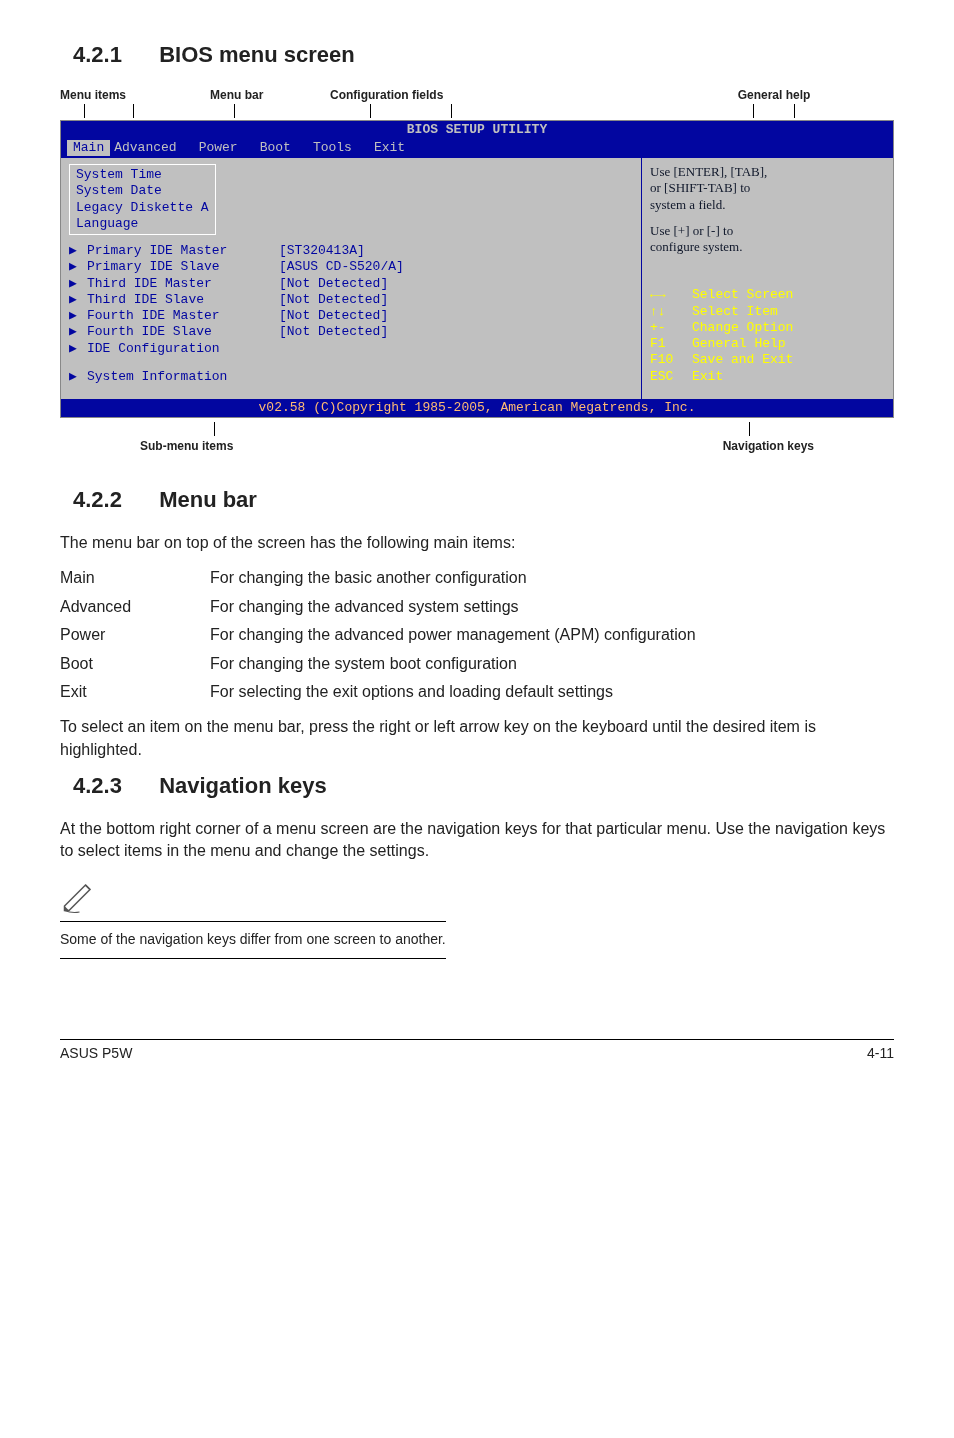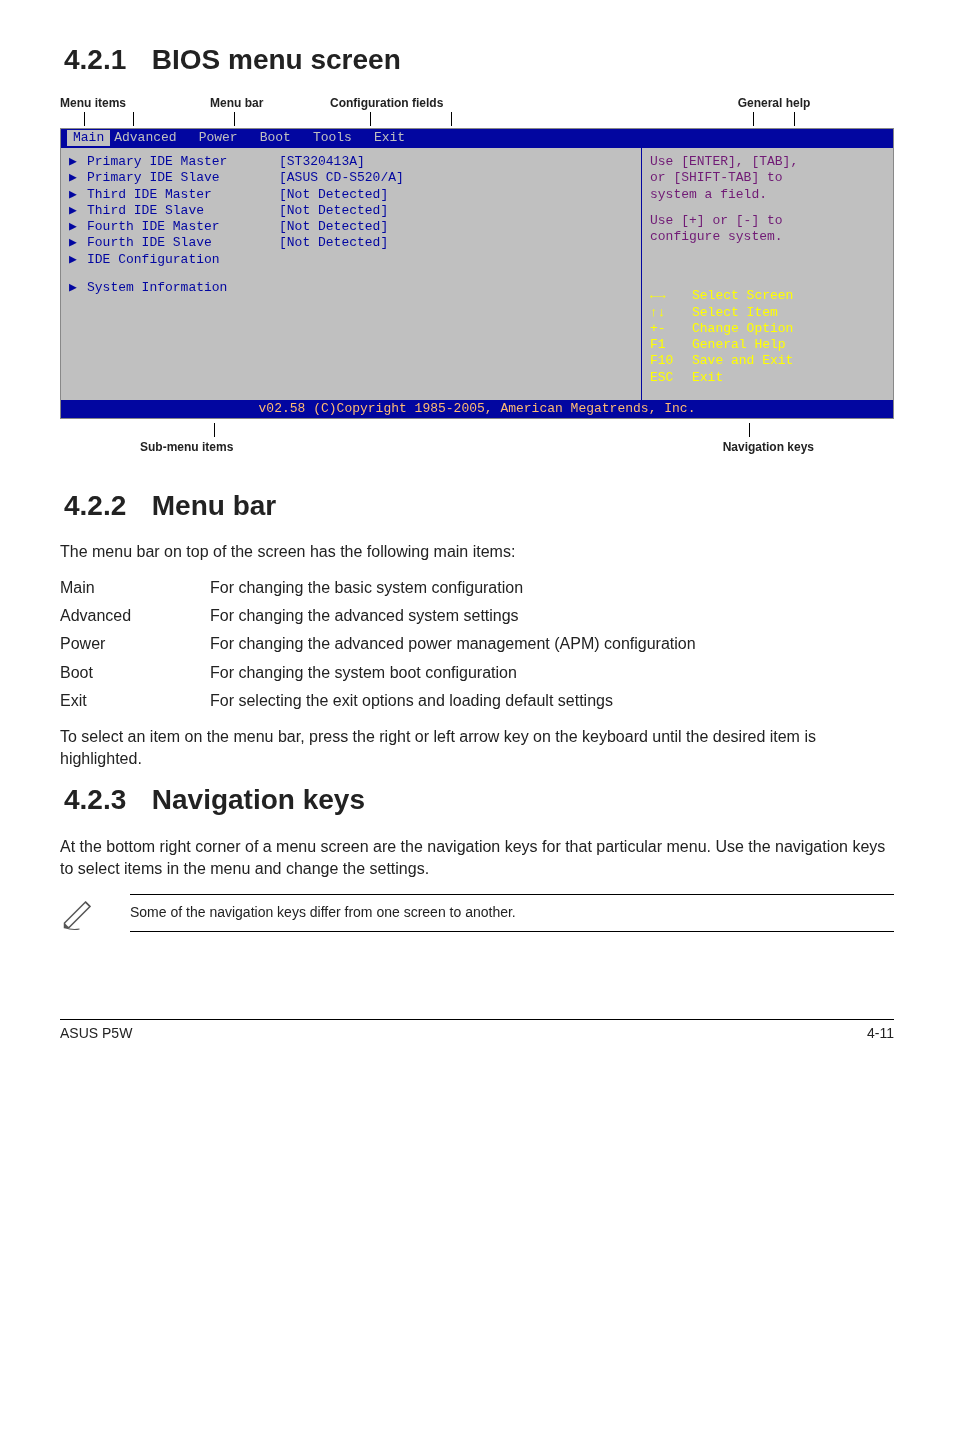--- a/index.html
+++ b/index.html
@@ -5,23 +5,23 @@
   body{
     margin:0;
     padding:40px 60px;
     font-family:Arial,Helvetica,sans-serif;
     color:#222;
     background:#fff;
     font-size:16px;
     line-height:1.4;
   }
   h2.section{
-    font-size:28px;
+    font-size:22px;
     font-weight:bold;
-    margin:0 0 16px 4px;
+    margin:0 0 16px 13px;
   }
   h2.section .num{
     display:inline-block;
     width:80px;
   }
   .labels-row{
     display:flex;
     font-size:12px;
     font-weight:bold;
     margin:10px 0 0 0;
@@ -79,21 +79,21 @@
     border:1px solid #fff;
     padding:2px 6px 2px 6px;
     display:inline-block;
     color:#0206a0;
     margin-bottom:8px;
   }
   .bios .menulist{color:#0206a0;margin-top:0;}
   .bios .menulist .row{display:flex;}
   .bios .menulist .arrow{width:18px;}
   .bios .menulist .lbl{width:192px;}
-  .bios .helptop{color:#701a75;margin-bottom:15px;}
+  .bios .helptop{color:#0f172a;margin-bottom:4px;font-family:Liberation Serif, serif;}
   .bios .nav{color:#f5f5f5;}
   .bios .nav .row{display:flex;}
   .bios .nav .k{width:42px;color:#ff0;}
   .bios .nav .yellow{color:#ff0;}
   .bios .footer{
     background:#0206a0;
     color:#fdba74;
     text-align:center;
     padding:1px 0;
   }
@@ -101,20 +101,21 @@
   .sublabels .a{width:50%;text-align:left;padding-left:80px;}
   .sublabels .b{width:50%;text-align:right;padding-right:80px;}
   .body-text{margin:6px 0 10px 0;}
   table.defs{border-collapse:collapse;margin:6px 0 10px 0;}
   table.defs td{vertical-align:top;padding:3px 0;}
   table.defs td.k{width:150px;}
   .notebox{
     display:flex;
     align-items:flex-start;
     margin:14px 0 40px 0;
+    flex-direction:column;
   }
   .notebox .iconcol{
     width:70px;
     padding-top:2px;
   }
   .notebox .txt{
     flex:1;
     border-top:1px solid #000;
     border-bottom:1px solid #000;
     padding:8px 0;
@@ -158,31 +159,40 @@
       <div class="tick2"></div>
       <div class="tick2"></div>
     </div>
   <div class="c4">
       <div class="tick2b"></div>
       <div class="tick2b"></div>
     </div>
 </div>
 
 <div class="bios">
+  <div class="titlebar">BIOS SETUP UTILITY</div>
   <div class="menubar">
     <span class="sel">Main</span>
     <span>Advanced</span>
     <span>Power</span>
     <span>Boot</span>
     <span>Tools</span>
     <span>Exit</span>
   </div>
   <div class="body">
     <div class="leftpane">
       <div style="display:flex;">
+        <div class="labelcol">
+          <div class="whitebox">
+            <div>System Time</div>
+            <div>System Date</div>
+            <div>Legacy Diskette A</div>
+            <div>Language</div>
+          </div>
+        </div>
       </div>
       <div class="menulist">
         <div class="row">
             <div class="arrow">▶</div>
             <div class="lbl">Primary IDE Master</div>
             <div>[ST320413A]</div>
           </div>
         <div class="row">
             <div class="arrow">▶</div>
             <div class="lbl">Primary IDE Slave</div>
@@ -276,21 +286,21 @@
 <h2 class="section">
   <span class="num">4.2.2</span>
   <span>Menu bar</span>
 </h2>
 <p class="body-text">The menu bar on top of the screen has the following main items:</p>
 
 <table class="defs">
   <tbody>
       <tr>
         <td class="k">Main</td>
-        <td>For changing the basic system configuration</td>
+        <td>For changing the basic another configuration</td>
       </tr>
   <tr>
         <td class="k">Advanced</td>
         <td>For changing the advanced system settings</td>
       </tr>
   <tr>
         <td class="k">Power</td>
         <td>For changing the advanced power management (APM) configuration</td>
       </tr>
   <tr>

